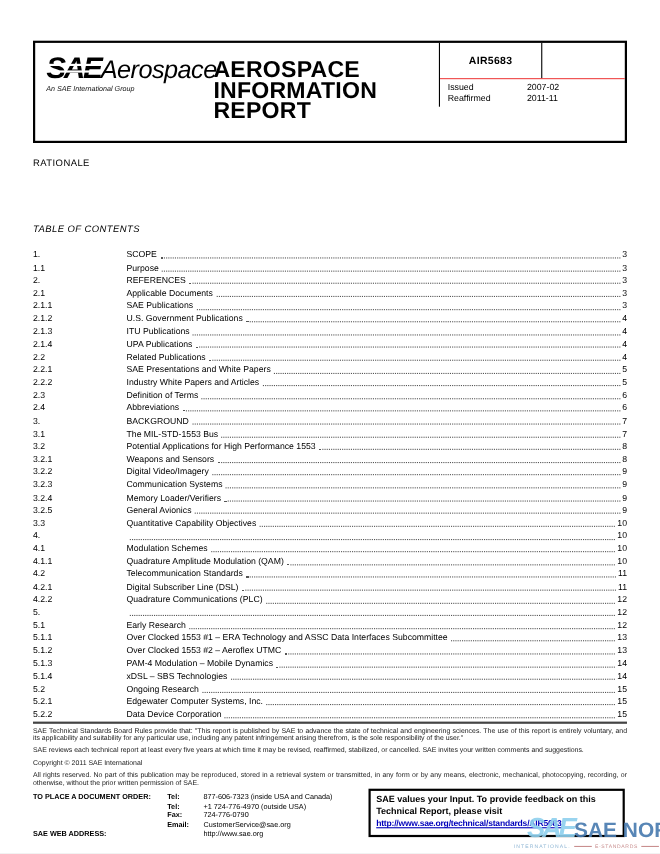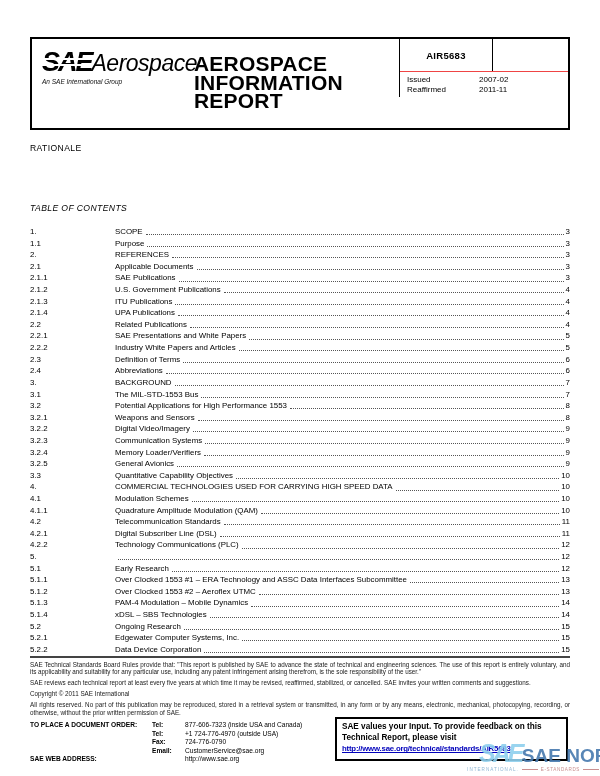--- a/index.html
+++ b/index.html
@@ -283,21 +283,20 @@
         <span class="toc-page">9</span>
       </div>
       <div class="toc-row">
         <span class="toc-num">3.3</span>
         <span class="toc-title">Quantitative Capability Objectives</span>
         <span class="toc-dots"></span>
         <span class="toc-page">10</span>
       </div>
       <div class="toc-row">
         <span class="toc-num">4.</span>
-        <span class="toc-title">COMMERCIAL TECHNOLOGIES USED FOR CARRYING HIGH SPEED DATA</span>
         <span class="toc-dots"></span>
         <span class="toc-page">10</span>
       </div>
       <div class="toc-row">
         <span class="toc-num">4.1</span>
         <span class="toc-title">Modulation Schemes</span>
         <span class="toc-dots"></span>
         <span class="toc-page">10</span>
       </div>
       <div class="toc-row">
@@ -313,21 +312,21 @@
         <span class="toc-page">11</span>
       </div>
       <div class="toc-row">
         <span class="toc-num">4.2.1</span>
         <span class="toc-title">Digital Subscriber Line (DSL)</span>
         <span class="toc-dots"></span>
         <span class="toc-page">11</span>
       </div>
       <div class="toc-row">
         <span class="toc-num">4.2.2</span>
-        <span class="toc-title">Technology Communications (PLC)</span>
+        <span class="toc-title">Quadrature Communications (PLC)</span>
         <span class="toc-dots"></span>
         <span class="toc-page">12</span>
       </div>
       <div class="toc-row">
         <span class="toc-num">5.</span>
         <span class="toc-dots"></span>
         <span class="toc-page">12</span>
       </div>
       <div class="toc-row">
         <span class="toc-num">5.1</span>

